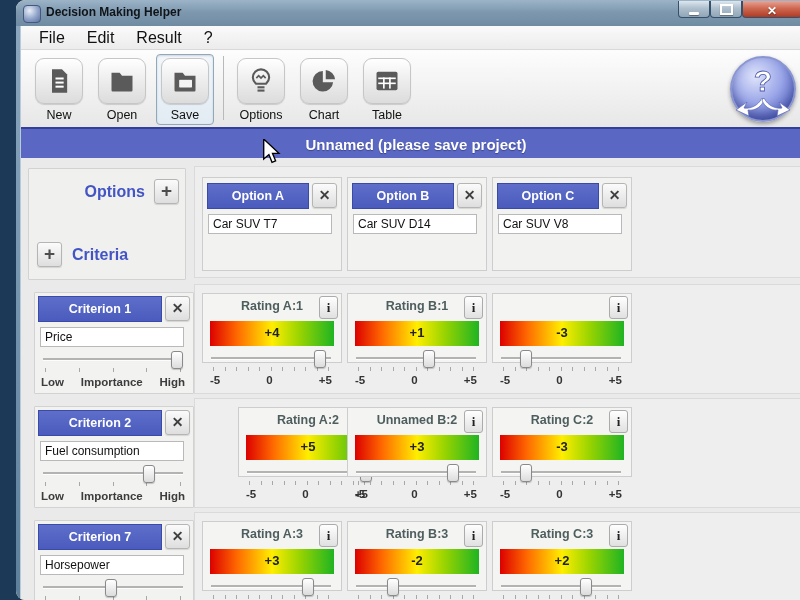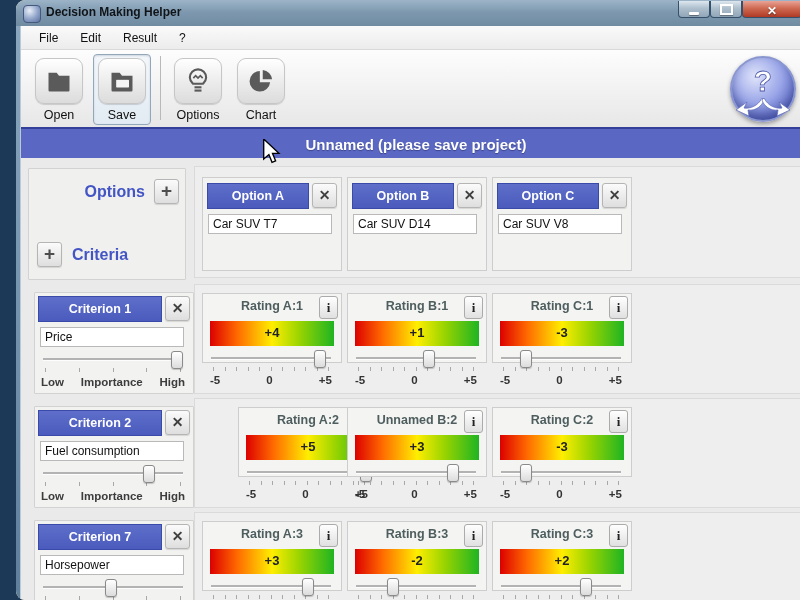--- a/index.html
+++ b/index.html
@@ -19,21 +19,21 @@
   .glyph-min{display:inline-block;width:10px;height:3px;background:#fff;margin-top:8px;border-radius:1px;box-shadow:0 1px 1px rgba(0,0,0,.4);}
   .glyph-max{display:inline-block;width:9px;height:7px;border:2px solid #fff;margin-top:3px;box-shadow:0 1px 1px rgba(0,0,0,.3);}
   .glyph-close{color:#fff;font-size:12px;font-weight:bold;line-height:16px;text-shadow:0 1px 1px rgba(0,0,0,.5);}
   
   .side-border{position:absolute;top:26px;bottom:0;width:4px;background:linear-gradient(#8aa6be,#5d7f9c);z-index:50;}
   .side-border.left{left:0;border-right:1px solid #b9cad8;}
   .side-border.right{right:0;border-left:1px solid #b9cad8;}
   
   .menubar{position:absolute;left:4px;right:4px;top:26px;height:24px;background:linear-gradient(#fafafa,#ececec);
     border-bottom:1px solid #d9d9d9;display:flex;align-items:center;padding-left:8px;box-sizing:border-box;}
-  .menu-item{font-size:12px;color:#111;padding:4px 11px;cursor:default;}
+  .menu-item{font-size:16px;color:#111;padding:4px 11px;cursor:default;}
   
   .toolbar{position:absolute;left:4px;right:4px;top:50px;height:77px;background:linear-gradient(#fdfdfd,#e7e7e7);
     border-bottom:1px solid #cfcfcf;}
   .tbtn-row{position:absolute;left:10px;top:4px;display:flex;align-items:flex-start;}
   .tbtn{width:56px;padding:3px 0 2px;margin-right:5px;text-align:center;border:1px solid transparent;border-radius:4px;}
   .tbtn.pressed{border:1px solid #93a7ba;background:linear-gradient(#f3f7fb,#e2ebf3);box-shadow:inset 0 1px 2px rgba(90,110,140,.25);}
   .tbtn-icon{width:46px;height:44px;margin:0 auto;border:1px solid #c6c6c6;border-radius:9px;
     background:linear-gradient(#ffffff,#e9e9e9 60%,#dcdcdc);display:flex;align-items:center;justify-content:center;
     box-shadow:0 1px 1px rgba(0,0,0,.15);}
   .tbtn-label{margin-top:4px;font-size:12.5px;color:#111;}
@@ -113,20 +113,31 @@
       <div class="menu-item">Edit</div>
       <div class="menu-item">Result</div>
       <div class="menu-item">?</div>
     </div>
 
   <div class="toolbar">
     <div class="tbtn-row" id="toolbar-buttons">
         <div class="tbtn">
           <div class="tbtn-icon">
             <svg width="28" height="28" viewBox="0 0 24 24">
+              <path d="M6 2h8.5L19 6.5V22H6z" fill="#5a5a5a"></path>
+              <rect x="9" y="9" width="7" height="1.7" fill="#fff"></rect>
+              <rect x="9" y="12.5" width="7" height="1.7" fill="#fff"></rect>
+              <rect x="9" y="16" width="7" height="1.7" fill="#fff"></rect>
+            </svg>
+          </div>
+          <div class="tbtn-label">New</div>
+        </div>
+        <div class="tbtn">
+          <div class="tbtn-icon">
+            <svg width="28" height="28" viewBox="0 0 24 24">
               <path d="M3 5h7l2 2.5h9V20a1 1 0 0 1-1 1H4a1 1 0 0 1-1-1z" fill="#5a5a5a"></path>
             </svg>
           </div>
           <div class="tbtn-label">Open</div>
         </div>
         <div class="tbtn pressed">
           <div class="tbtn-icon">
             <svg width="28" height="28" viewBox="0 0 24 24">
               <path d="M3 5h7l2 2.5h9V20a1 1 0 0 1-1 1H4a1 1 0 0 1-1-1z" fill="#5a5a5a"></path>
               <rect x="6.5" y="10.5" width="12" height="7.5" rx="1" fill="#f4f4f4" stroke="#5a5a5a" stroke-width="1"></rect>
@@ -147,20 +158,32 @@
           <div class="tbtn-label">Options</div>
         </div>
         <div class="tbtn">
           <div class="tbtn-icon">
             <svg width="28" height="28" viewBox="0 0 24 24">
               <path d="M11 12V3.5A8.8 8.8 0 1 0 19.8 13H11z" fill="#5a5a5a"></path>
               <path d="M13.5 2.5a9 9 0 0 1 8 8.1h-8z" fill="#5a5a5a"></path>
             </svg>
           </div>
           <div class="tbtn-label">Chart</div>
+        </div>
+        <div class="tbtn">
+          <div class="tbtn-icon">
+            <svg width="28" height="28" viewBox="0 0 24 24">
+              <rect x="3" y="4" width="18" height="16" rx="1.5" fill="#5a5a5a"></rect>
+              <rect x="4.5" y="9" width="15" height="1.4" fill="#fff"></rect>
+              <rect x="4.5" y="13.3" width="15" height="1.4" fill="#fff"></rect>
+              <rect x="8.6" y="9" width="1.4" height="9.5" fill="#fff"></rect>
+              <rect x="13.8" y="9" width="1.4" height="9.5" fill="#fff"></rect>
+            </svg>
+          </div>
+          <div class="tbtn-label">Table</div>
         </div>
       </div>
     <div class="help-logo">
       <svg width="62" height="62" viewBox="0 0 62 62">
         <text x="31" y="33" text-anchor="middle" font-family="Liberation Sans,sans-serif" font-size="30" font-weight="bold" fill="#ffffff" stroke="#4a57a8" stroke-width="0.8">?</text>
         <path d="M30 40 C26 48 18 51 12 50 L15 44 L4 52 L17 58 L16 52 C24 53 30 48 32 42 Z" fill="#ffffff" stroke="#5a67b8" stroke-width="0.7"></path>
         <path d="M32 40 C36 48 44 51 50 50 L47 44 L58 52 L45 58 L46 52 C38 53 32 48 30 42 Z" fill="#ffffff" stroke="#5a67b8" stroke-width="0.7"></path>
       </svg>
     </div>
   </div>
@@ -264,21 +287,20 @@
             <div class="tick"></div>
           </div>
           <div class="rate-scale">
             <span>-5</span>
             <span>0</span>
             <span>+5</span>
           </div>
         </div>
         <div class="cell rating-cell" style="left: 297px;">
           <div class="rate-hdr">
-            <span class="rate-label">Rating C:1</span>
             <div class="info-btn">i</div>
           </div>
           <div class="grad-bar">
             <div class="grad-val">-3</div>
           </div>
           <div class="slider">
             <div class="slider-track"></div>
             <div class="slider-thumb" style="left: calc(20% - 5px);"></div>
           </div>
           <div class="tick-row">

